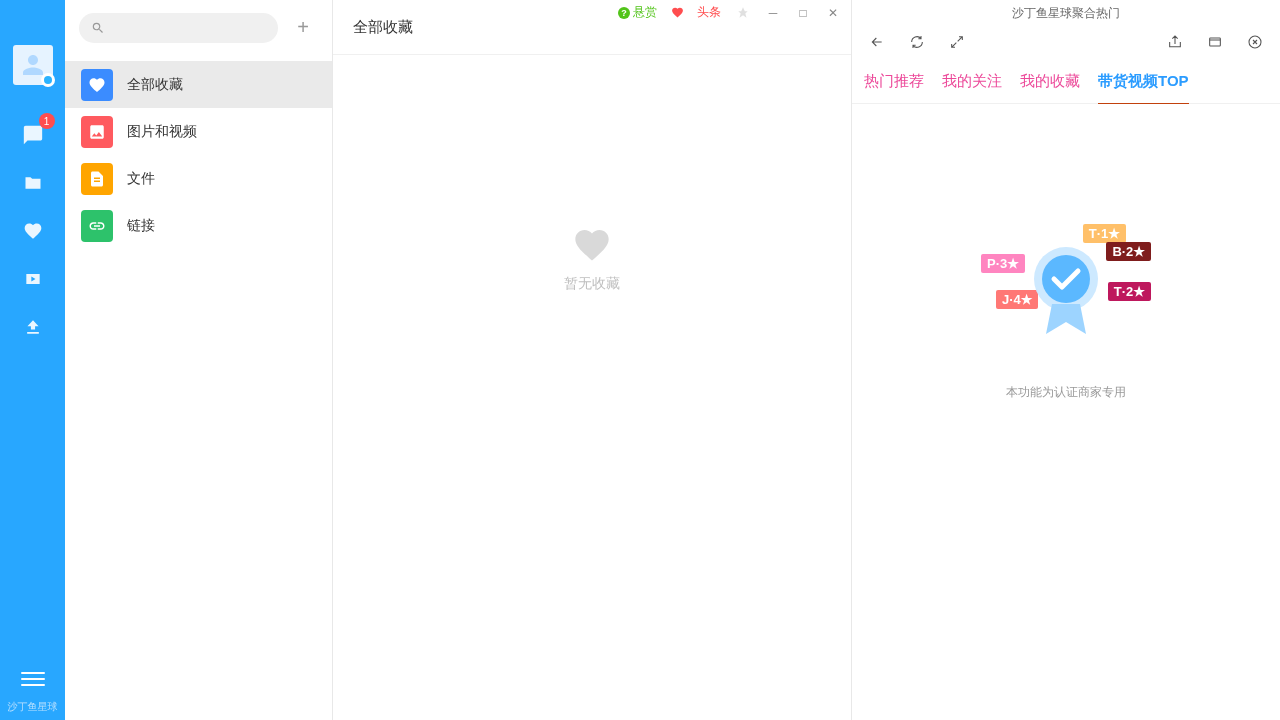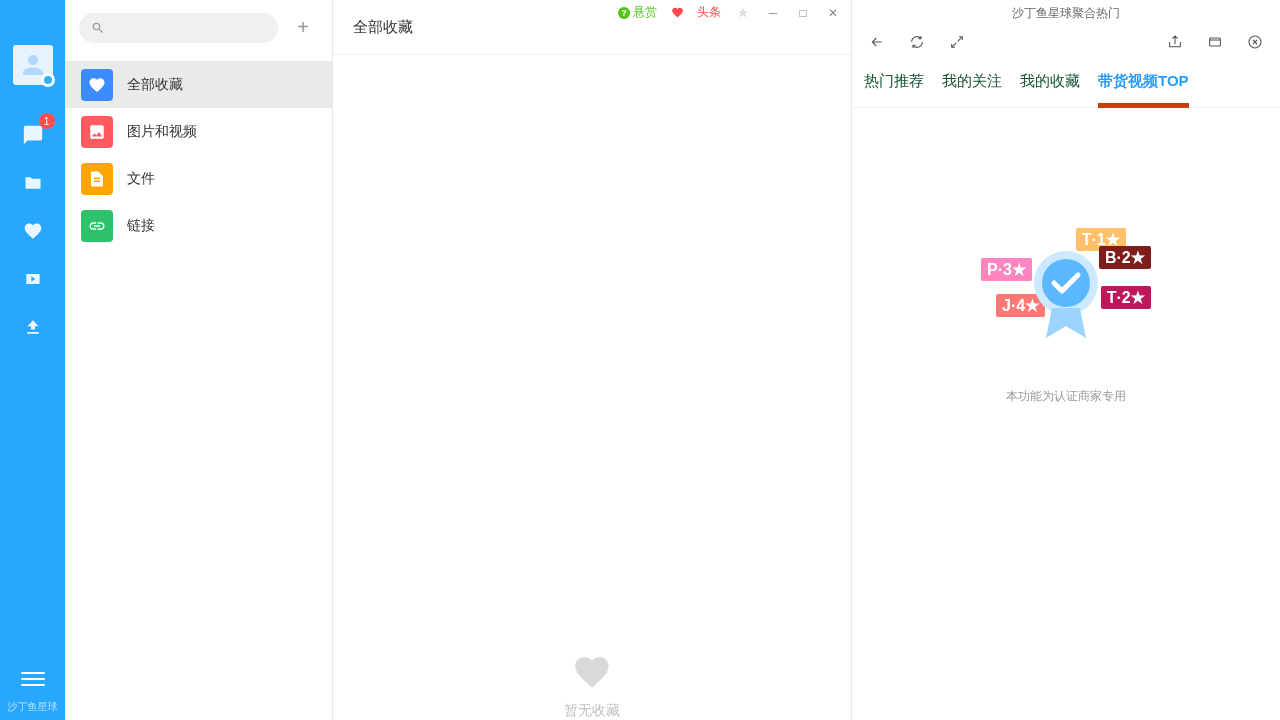--- a/index.html
+++ b/index.html
@@ -39,38 +39,38 @@
     
     
     .midpanel { flex: 1; display: flex; flex-direction: column; border-right: 1px solid #e8e8e8; position: relative; }
     .mid-header { height: 55px; display: flex; align-items: center; padding: 0 20px; border-bottom: 1px solid #f0f0f0; position: relative; }
     .mid-title { font-size: 15px; color: #333; }
     .mid-topright { position: absolute; right: 10px; top: 4px; display: flex; align-items: center; gap: 14px; font-size: 12px; }
     .tag-green { display: flex; align-items: center; gap: 3px; color: #52c41a; }
     .tag-green .dot { width: 12px; height: 12px; background: #52c41a; border-radius: 50%; display: flex; align-items: center; justify-content: center; color: #fff; font-size: 9px; font-weight: bold; }
     .tag-red { display: flex; align-items: center; gap: 13px; color: #ff4d4f; }
     .win-btn { width: 16px; height: 16px; cursor: pointer; display: flex; align-items: center; justify-content: center; color: #888; }
-    .mid-empty { flex: 1; display: flex; flex-direction: column; align-items: center; justify-content: flex-end; padding-top: 170px; }
+    .mid-empty { flex: 1; display: flex; flex-direction: column; align-items: center; justify-content: flex-start; padding-top: 170px; }
     .mid-empty svg { width: 40px; height: 40px; fill: #d9d9d9; margin-bottom: 10px; }
     .mid-empty-text { font-size: 14px; color: #bfbfbf; }
     
     
     .rightpanel { width: 428px; display: flex; flex-direction: column; }
     .rp-titlebar { height: 26px; display: flex; align-items: center; justify-content: center; font-size: 12px; color: #666; }
     .rp-toolbar { height: 32px; display: flex; align-items: center; padding: 0 16px; justify-content: space-between; }
     .rp-tb-left, .rp-tb-right { display: flex; gap: 22px; align-items: center; }
     .rp-tb-btn { width: 18px; height: 18px; cursor: pointer; display: flex; align-items: center; justify-content: center; }
     .rp-tb-btn svg { width: 16px; height: 16px; fill: none; stroke: #555; stroke-width: 1.6; }
     .rp-tabs { display: flex; padding: 14px 12px 0; gap: 18px; border-bottom: 1px solid #f0f0f0; }
-    .rp-tab { font-size: 15px; color: #14532d; padding-bottom: 12px; cursor: pointer; white-space: nowrap; }
-    .rp-tab.active { color: #2b9cff; font-weight: 600; border-bottom: 5px solid #c2410c; margin-bottom: -1px; }
+    .rp-tab { font-size: 15px; color: #ec4899; padding-bottom: 12px; cursor: pointer; white-space: nowrap; }
+    .rp-tab.active { color: #2b9cff; font-weight: 600; border-bottom: 1px solid #c2410c; margin-bottom: -1px; }
     .rp-body { flex: 1; display: flex; flex-direction: column; align-items: center; padding-top: 120px; }
     
     .cert-graphic { position: relative; width: 160px; height: 140px; margin-bottom: 20px; }
-    .cert-tag { position: absolute; font-size: 16px; font-weight: bold; color: #fff; padding: 2px 6px; border-radius: 2px; }
+    .cert-tag { position: absolute; font-size: 13px; font-weight: bold; color: #fff; padding: 2px 6px; border-radius: 2px; }
     .ct1 { background: #ffc069; top: 0; right: 20px; }
     .ct2 { background: #7f1d1d; top: 18px; right: -5px; }
     .ct3 { background: #ff85c0; top: 30px; left: -5px; }
     .ct4 { background: #ff7875; top: 66px; left: 10px; }
     .ct5 { background: #be185d; top: 58px; right: -5px; }
     .cert-medal { position: absolute; left: 38px; top: 20px; }
     .cert-text { font-size: 12px; color: #999; }
   </style>
 </head>
 <body>

